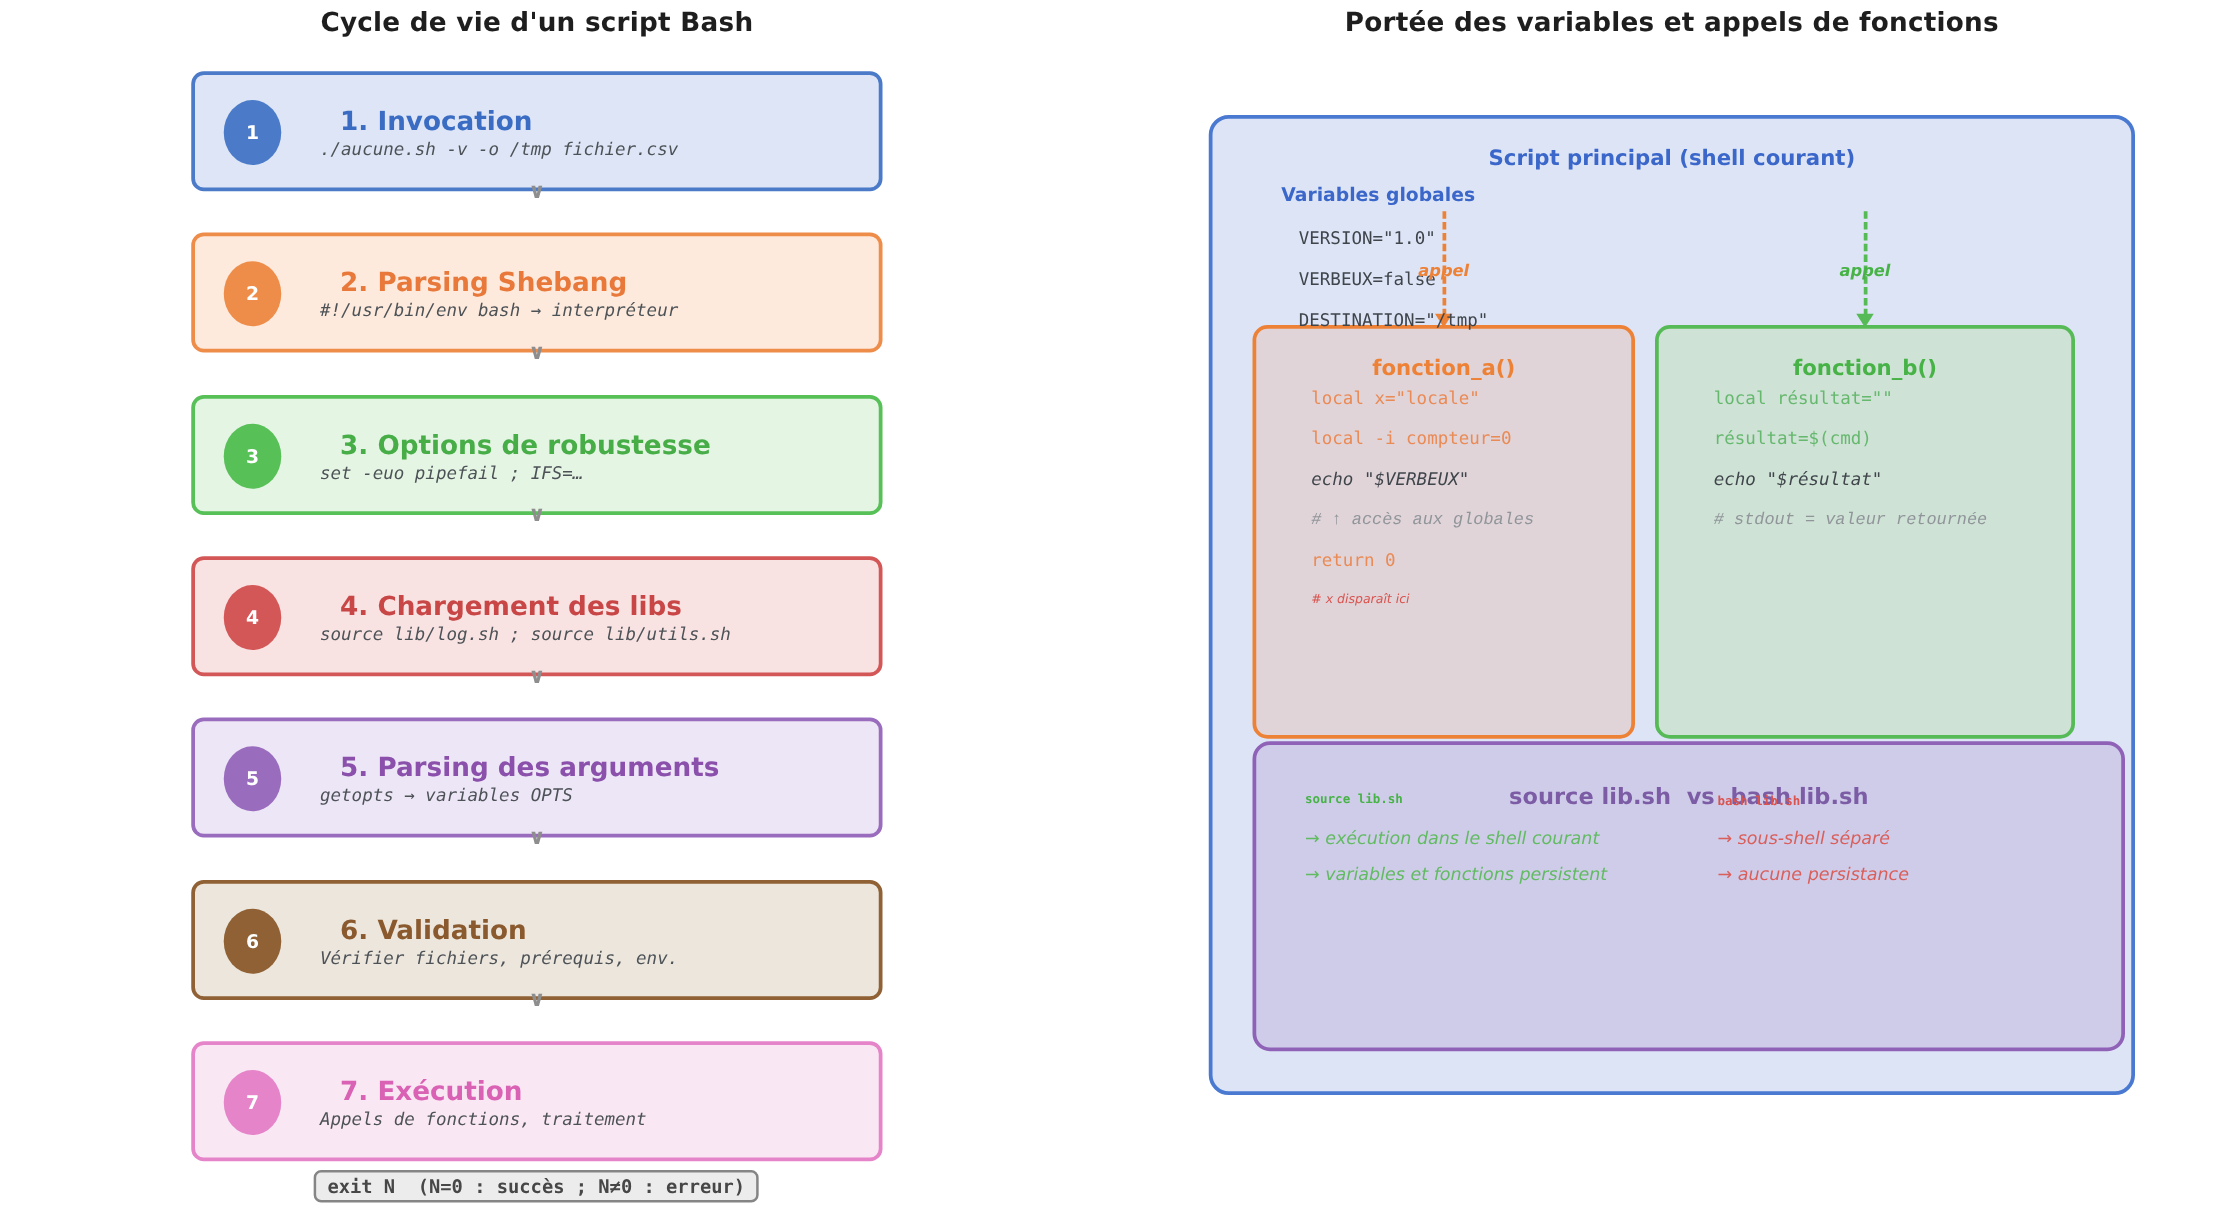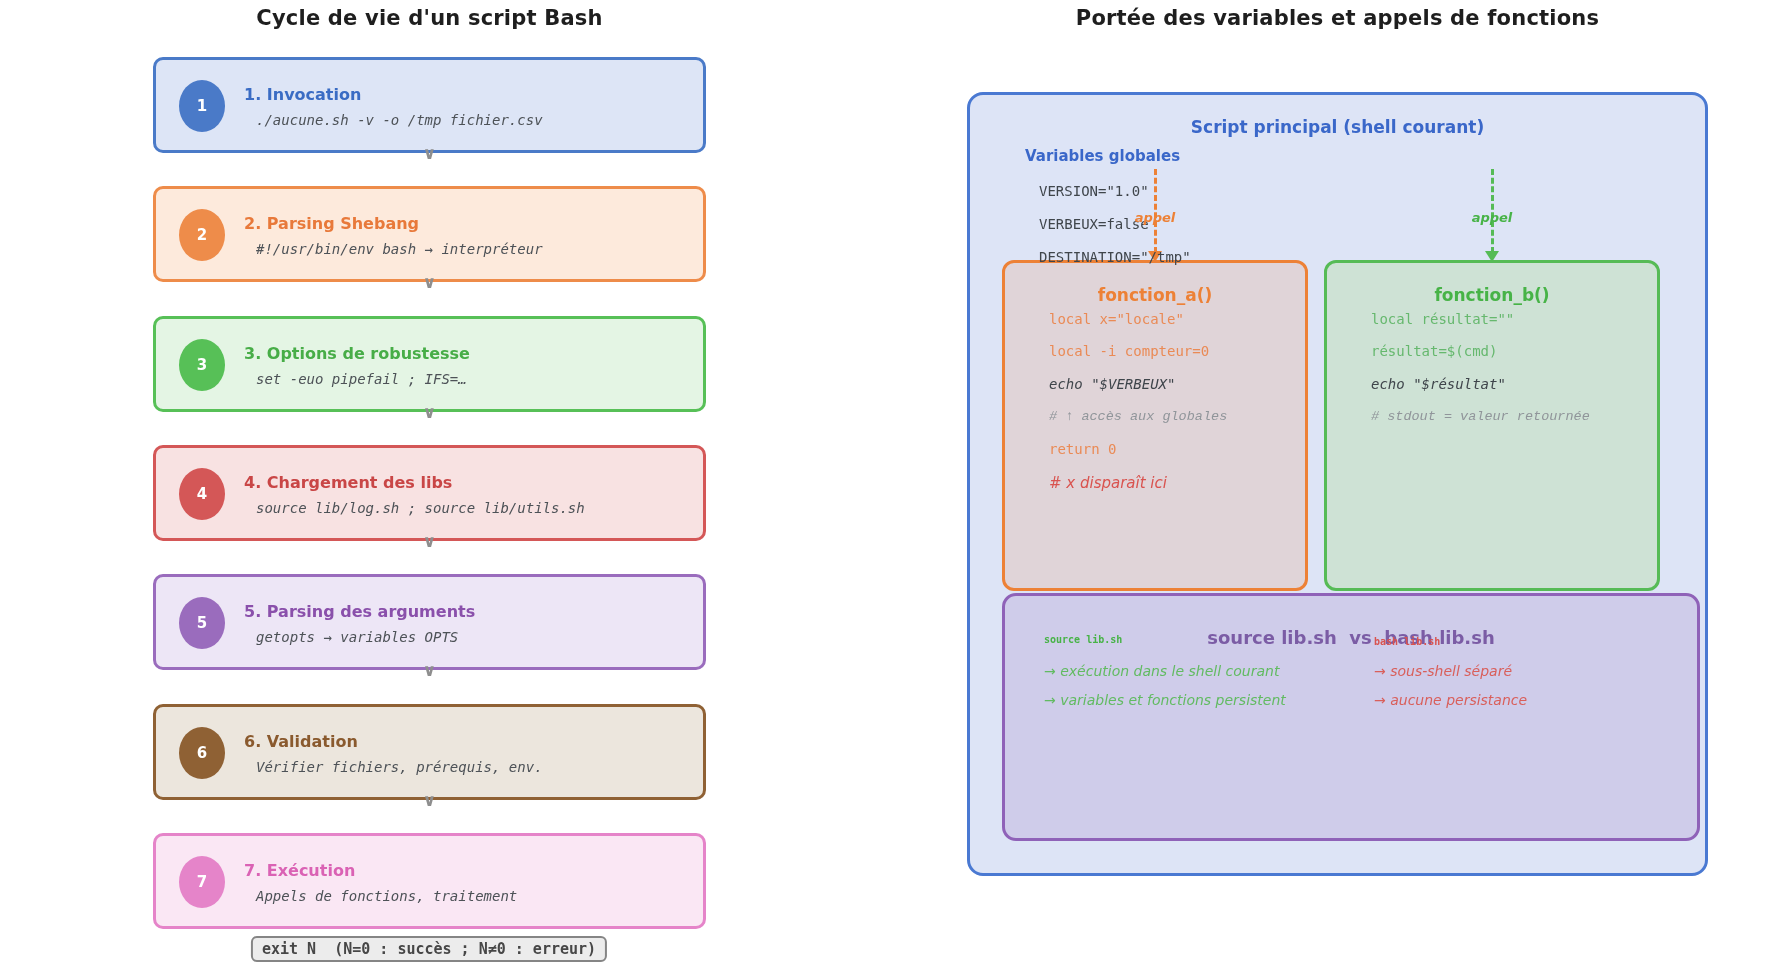--- a/index.html
+++ b/index.html
@@ -10,21 +10,21 @@
              text-align:center;letter-spacing:.2px;}
   .col-title.left{left:153px;width:553px;}
   .col-title.right{left:967px;width:741px;}
 
   
   .step{position:absolute;left:153px;width:553px;height:96px;border:3px solid var(--border);
         background:var(--fill);border-radius:10px;box-sizing:border-box;}
   .badge{position:absolute;left:23px;top:20px;width:46px;height:52px;border-radius:50%;
          background:var(--border);color:#fff;font-weight:bold;font-size:15px;
          display:flex;align-items:center;justify-content:center;}
-  .step-title{position:absolute;left:88px;top:25px;font-size:16px;font-weight:bold;color:var(--text);}
+  .step-title{position:absolute;left:116px;top:25px;font-size:21px;font-weight:bold;color:var(--text);}
   .step-sub{position:absolute;left:100px;top:52px;font-size:14px;font-style:italic;
             font-family:"DejaVu Sans Mono",monospace;color:#4d5257;white-space:pre;}
   .chev{position:absolute;left:50%;bottom:-12px;transform:translateX(-50%);
         color:var(--arrow-gray);font-size:17px;font-weight:bold;line-height:1;}
 
   .exit-label{position:absolute;left:429px;top:936px;transform:translateX(-50%);
               font-family:"DejaVu Sans Mono",monospace;font-size:15px;font-weight:bold;
               color:var(--exit-text);background:var(--exit-bg);border:2px solid var(--exit-border);
               border-radius:6px;padding:2px 9px;white-space:pre;}
 
@@ -54,21 +54,21 @@
   .fn-box.fb{left:354px;width:336px;border:3px solid var(--green-border);background:var(--fb-fill);}
   .fn-title{position:absolute;left:0;top:22px;width:100%;text-align:center;font-size:17px;font-weight:bold;}
   .fa .fn-title{color:var(--orange);}
   .fb .fn-title{color:var(--green-text);}
   .fn-line{position:absolute;left:44px;font-size:14px;white-space:pre;}
   .mono{font-family:"DejaVu Sans Mono",monospace;}
   .accent-a{color:var(--orange-soft);}
   .accent-b{color:var(--green-soft);}
   .code-italic{color:var(--code-dark);font-style:italic;}
   .comment{color:var(--comment-gray);font-style:italic;font-family:Liberation Mono, monospace;font-size:13.5px;}
-  .warning{color:var(--red);font-style:italic;font-family:"DejaVu Sans",sans-serif;font-size:15px;}
+  .warning{color:var(--red);font-style:italic;font-family:"DejaVu Sans",sans-serif;font-size:10px;}
 
   .cmp-box{position:absolute;left:32px;top:498px;width:698px;height:248px;box-sizing:border-box;
            border:3.5px solid var(--purple-border);background:var(--purple-fill);border-radius:14px;}
   .cmp-title{position:absolute;left:0;top:31px;width:100%;text-align:center;font-size:18px;
              font-weight:bold;color:var(--purple-text);white-space:pre;}
   .cmp-h{position:absolute;font-family:"DejaVu Sans Mono",monospace;font-size:10px;font-weight:bold;white-space:pre;}
   .cmp-h.green{left:39px;top:38px;color:var(--green-text);}
   .cmp-h.red{left:369px;top:40px;color:var(--red);}
   .cmp-item{position:absolute;font-size:14px;font-style:italic;white-space:pre;}
   .cmp-item.green{left:39px;color:var(--green-soft2);}

